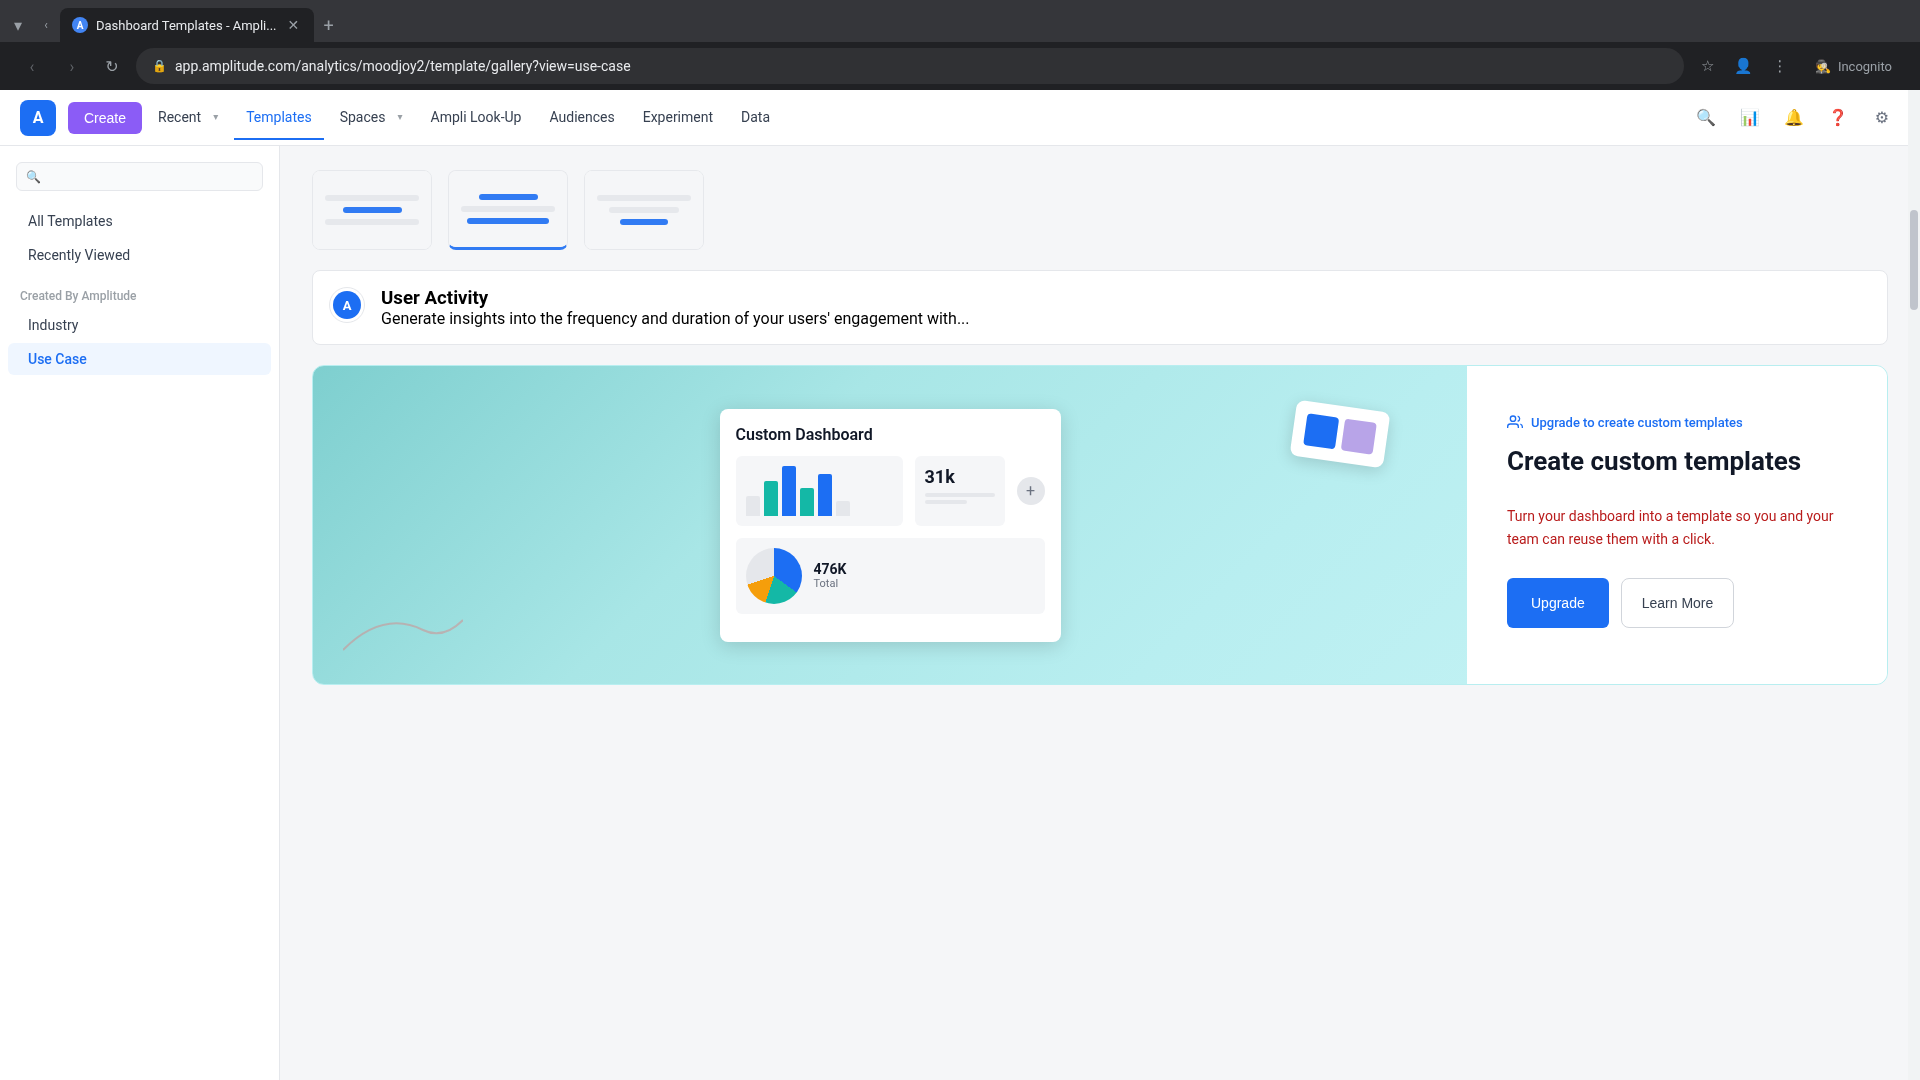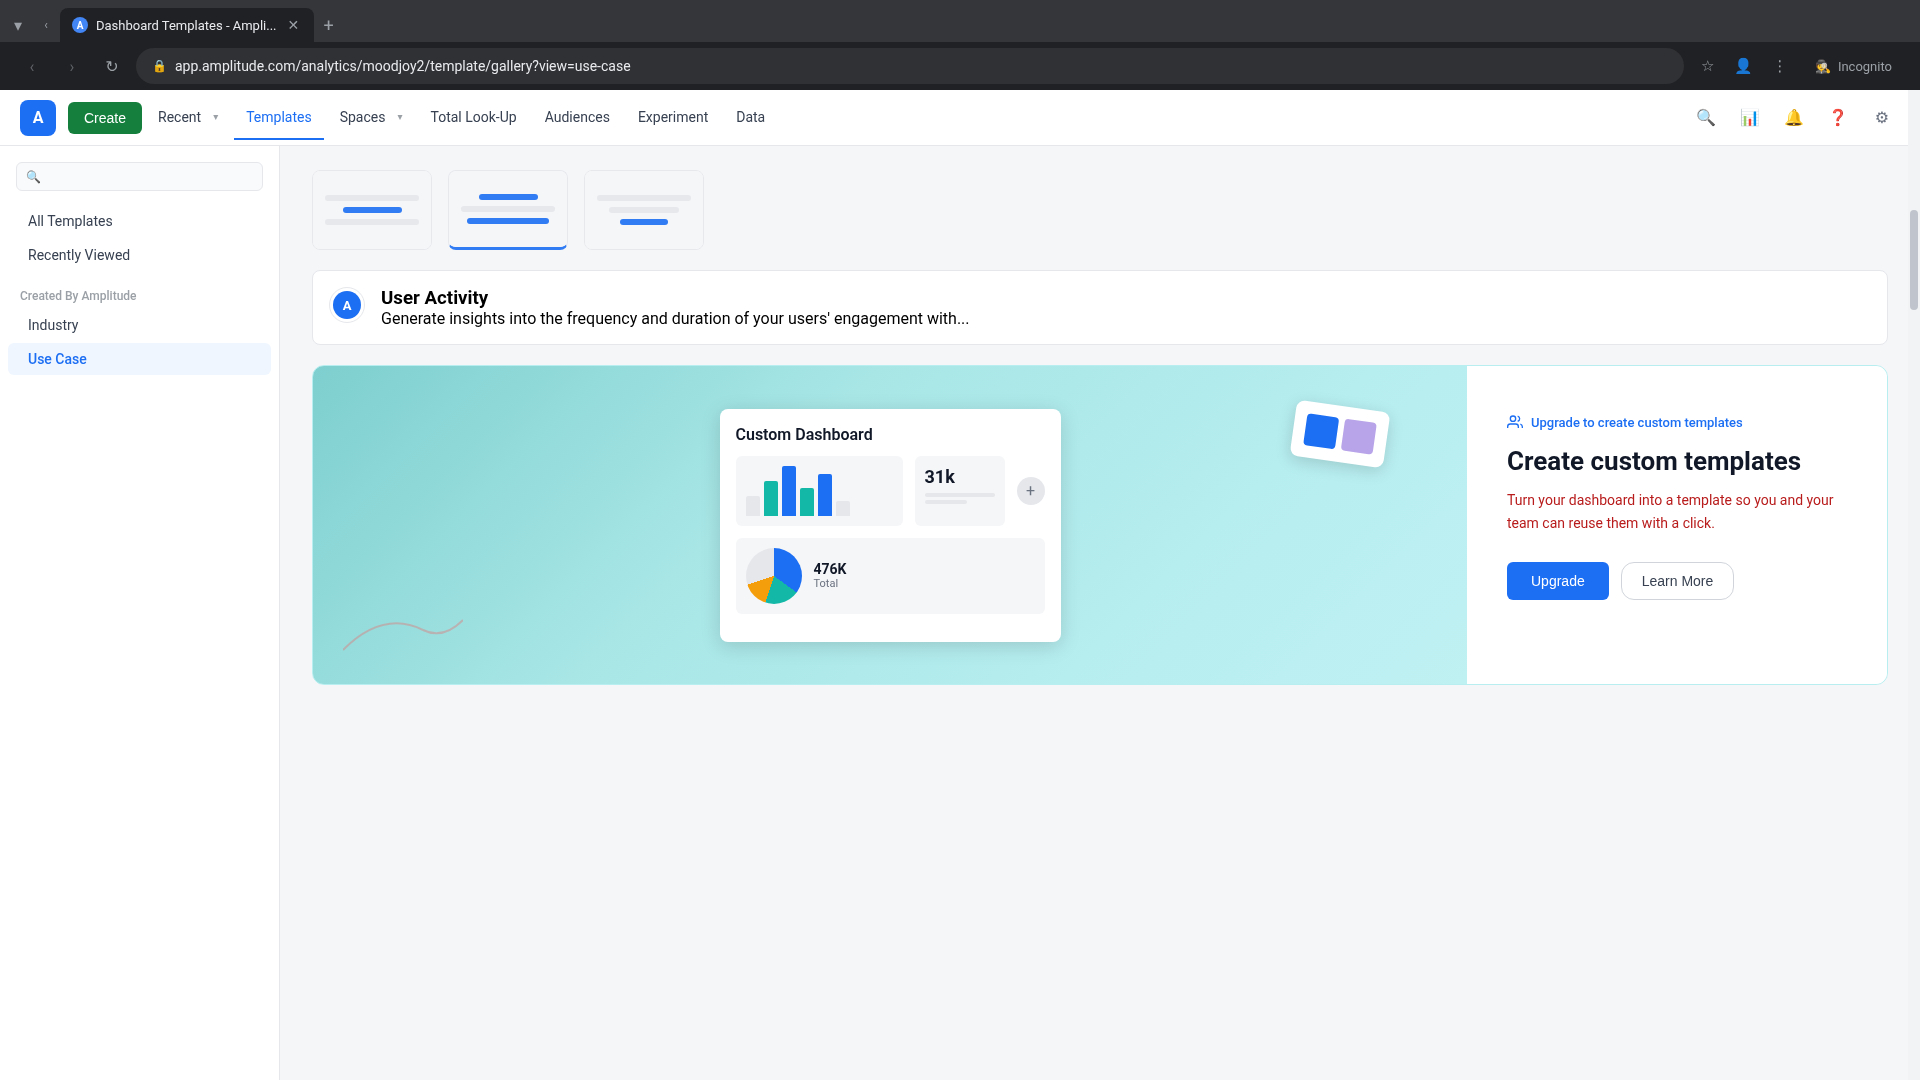--- a/index.html
+++ b/index.html
@@ -24,21 +24,21 @@
     .toolbar-actions { display: flex; align-items: center; gap: 4px; }
     .toolbar-action-btn { width: 32px; height: 32px; display: flex; align-items: center; justify-content: center; color: #9aa0a6; border-radius: 50%; cursor: pointer; font-size: 15px; }
     .incognito-badge { display: flex; align-items: center; gap: 6px; color: #9aa0a6; font-size: 13px; padding: 4px 12px; }
 
     
     .app-container { display: flex; flex-direction: column; height: calc(1080px - 90px); background: #f5f6f8; }
 
     
     .top-nav { display: flex; align-items: center; background: #fff; border-bottom: 1px solid #e5e7eb; height: 56px; padding: 0 20px; gap: 4px; position: relative; }
     .amplitude-logo { width: 36px; height: 36px; background: #1c6ef3; border-radius: 8px; display: flex; align-items: center; justify-content: center; color: white; font-weight: bold; font-size: 16px; margin-right: 8px; cursor: pointer; }
-    .create-btn { background: #15803d; color: white; border: none; border-radius: 6px; padding: 6px 16px; font-size: 14px; font-weight: 500; cursor: pointer; height: 32px; display: flex; align-items: center; }
+    .create-btn { background: #8b5cf6; color: white; border: none; border-radius: 6px; padding: 6px 16px; font-size: 14px; font-weight: 500; cursor: pointer; height: 32px; display: flex; align-items: center; }
     .nav-item { padding: 6px 12px; font-size: 14px; color: #374151; cursor: pointer; display: flex; align-items: center; gap: 12px; height: 44px; border-bottom: 2px solid transparent; position: relative; }
     .nav-item.active { color: #1c6ef3; border-bottom: 2px solid #1c6ef3; }
     .nav-item .chevron { font-size: 10px; color: #9aa0a6; }
     .nav-right { margin-left: auto; display: flex; align-items: center; gap: 8px; }
     .nav-icon-btn { width: 36px; height: 36px; display: flex; align-items: center; justify-content: center; color: #6b7280; border-radius: 6px; cursor: pointer; font-size: 16px; }
 
     
     .main-layout { display: flex; flex: 1; overflow: hidden; }
 
     
@@ -86,25 +86,25 @@
     .pie-label { font-size: 11px; color: #6b7280; }
 
     
     .floating-card { position: absolute; top: 30px; right: 60px; background: white; border-radius: 8px; box-shadow: 0 4px 16px rgba(0,0,0,0.15); padding: 12px; transform: rotate(8deg); }
     .floating-card-colors { display: flex; gap: 6px; }
     .color-block { width: 32px; height: 32px; border-radius: 4px; }
 
     .upgrade-banner-right { width: 420px; background: white; padding: 48px 40px; display: flex; flex-direction: column; justify-content: flex-start; }
     .upgrade-label { display: flex; align-items: center; gap: 8px; color: #1c6ef3; font-size: 13px; font-weight: 500; margin-bottom: 16px; }
     .upgrade-label svg { color: #1c6ef3; }
-    .upgrade-title { font-size: 26px; font-weight: 700; color: #111827; margin-bottom: 12px; line-height: 1.2; }
+    .upgrade-title { font-size: 26px; font-weight: 700; color: #111827; margin-bottom: 28px; line-height: 1.2; }
     .upgrade-desc { font-size: 14px; color: #b91c1c; line-height: 1.6; margin-bottom: 28px; }
     .upgrade-actions { display: flex; gap: 12px; }
     .btn-upgrade { background: #1c6ef3; color: white; border: none; border-radius: 6px; padding: 10px 24px; font-size: 14px; font-weight: 500; cursor: pointer; }
-    .btn-learn-more { background: white; color: #374151; border: 1px solid #d1d5db; border-radius: 13px; padding: 10px 20px; font-size: 14px; font-weight: 500; cursor: pointer; }
+    .btn-learn-more { background: white; color: #374151; border: 1px solid #d1d5db; border-radius: 8px; padding: 16px 20px; font-size: 14px; font-weight: 500; cursor: pointer; }
 
     
     .right-scrollbar { position: absolute; right: 0; top: 90px; bottom: 0; width: 12px; background: #f1f3f4; }
     .right-scrollbar-thumb { width: 8px; height: 100px; background: #c0c4cc; border-radius: 4px; margin: 2px; margin-top: 120px; }
 
     .page-wrapper { position: relative; }
   </style>
 </head>
 <body>
 
@@ -153,21 +153,21 @@
         <span class="chevron">▾</span>
       </div>
       <div class="nav-item active">
         <span>Templates</span>
       </div>
       <div class="nav-item">
         <span>Spaces</span>
         <span class="chevron">▾</span>
       </div>
       <div class="nav-item">
-        <span>Total Look-Up</span>
+        <span>Ampli Look-Up</span>
       </div>
       <div class="nav-item">
         <span>Audiences</span>
       </div>
       <div class="nav-item">
         <span>Experiment</span>
       </div>
       <div class="nav-item">
         <span>Data</span>
       </div>

